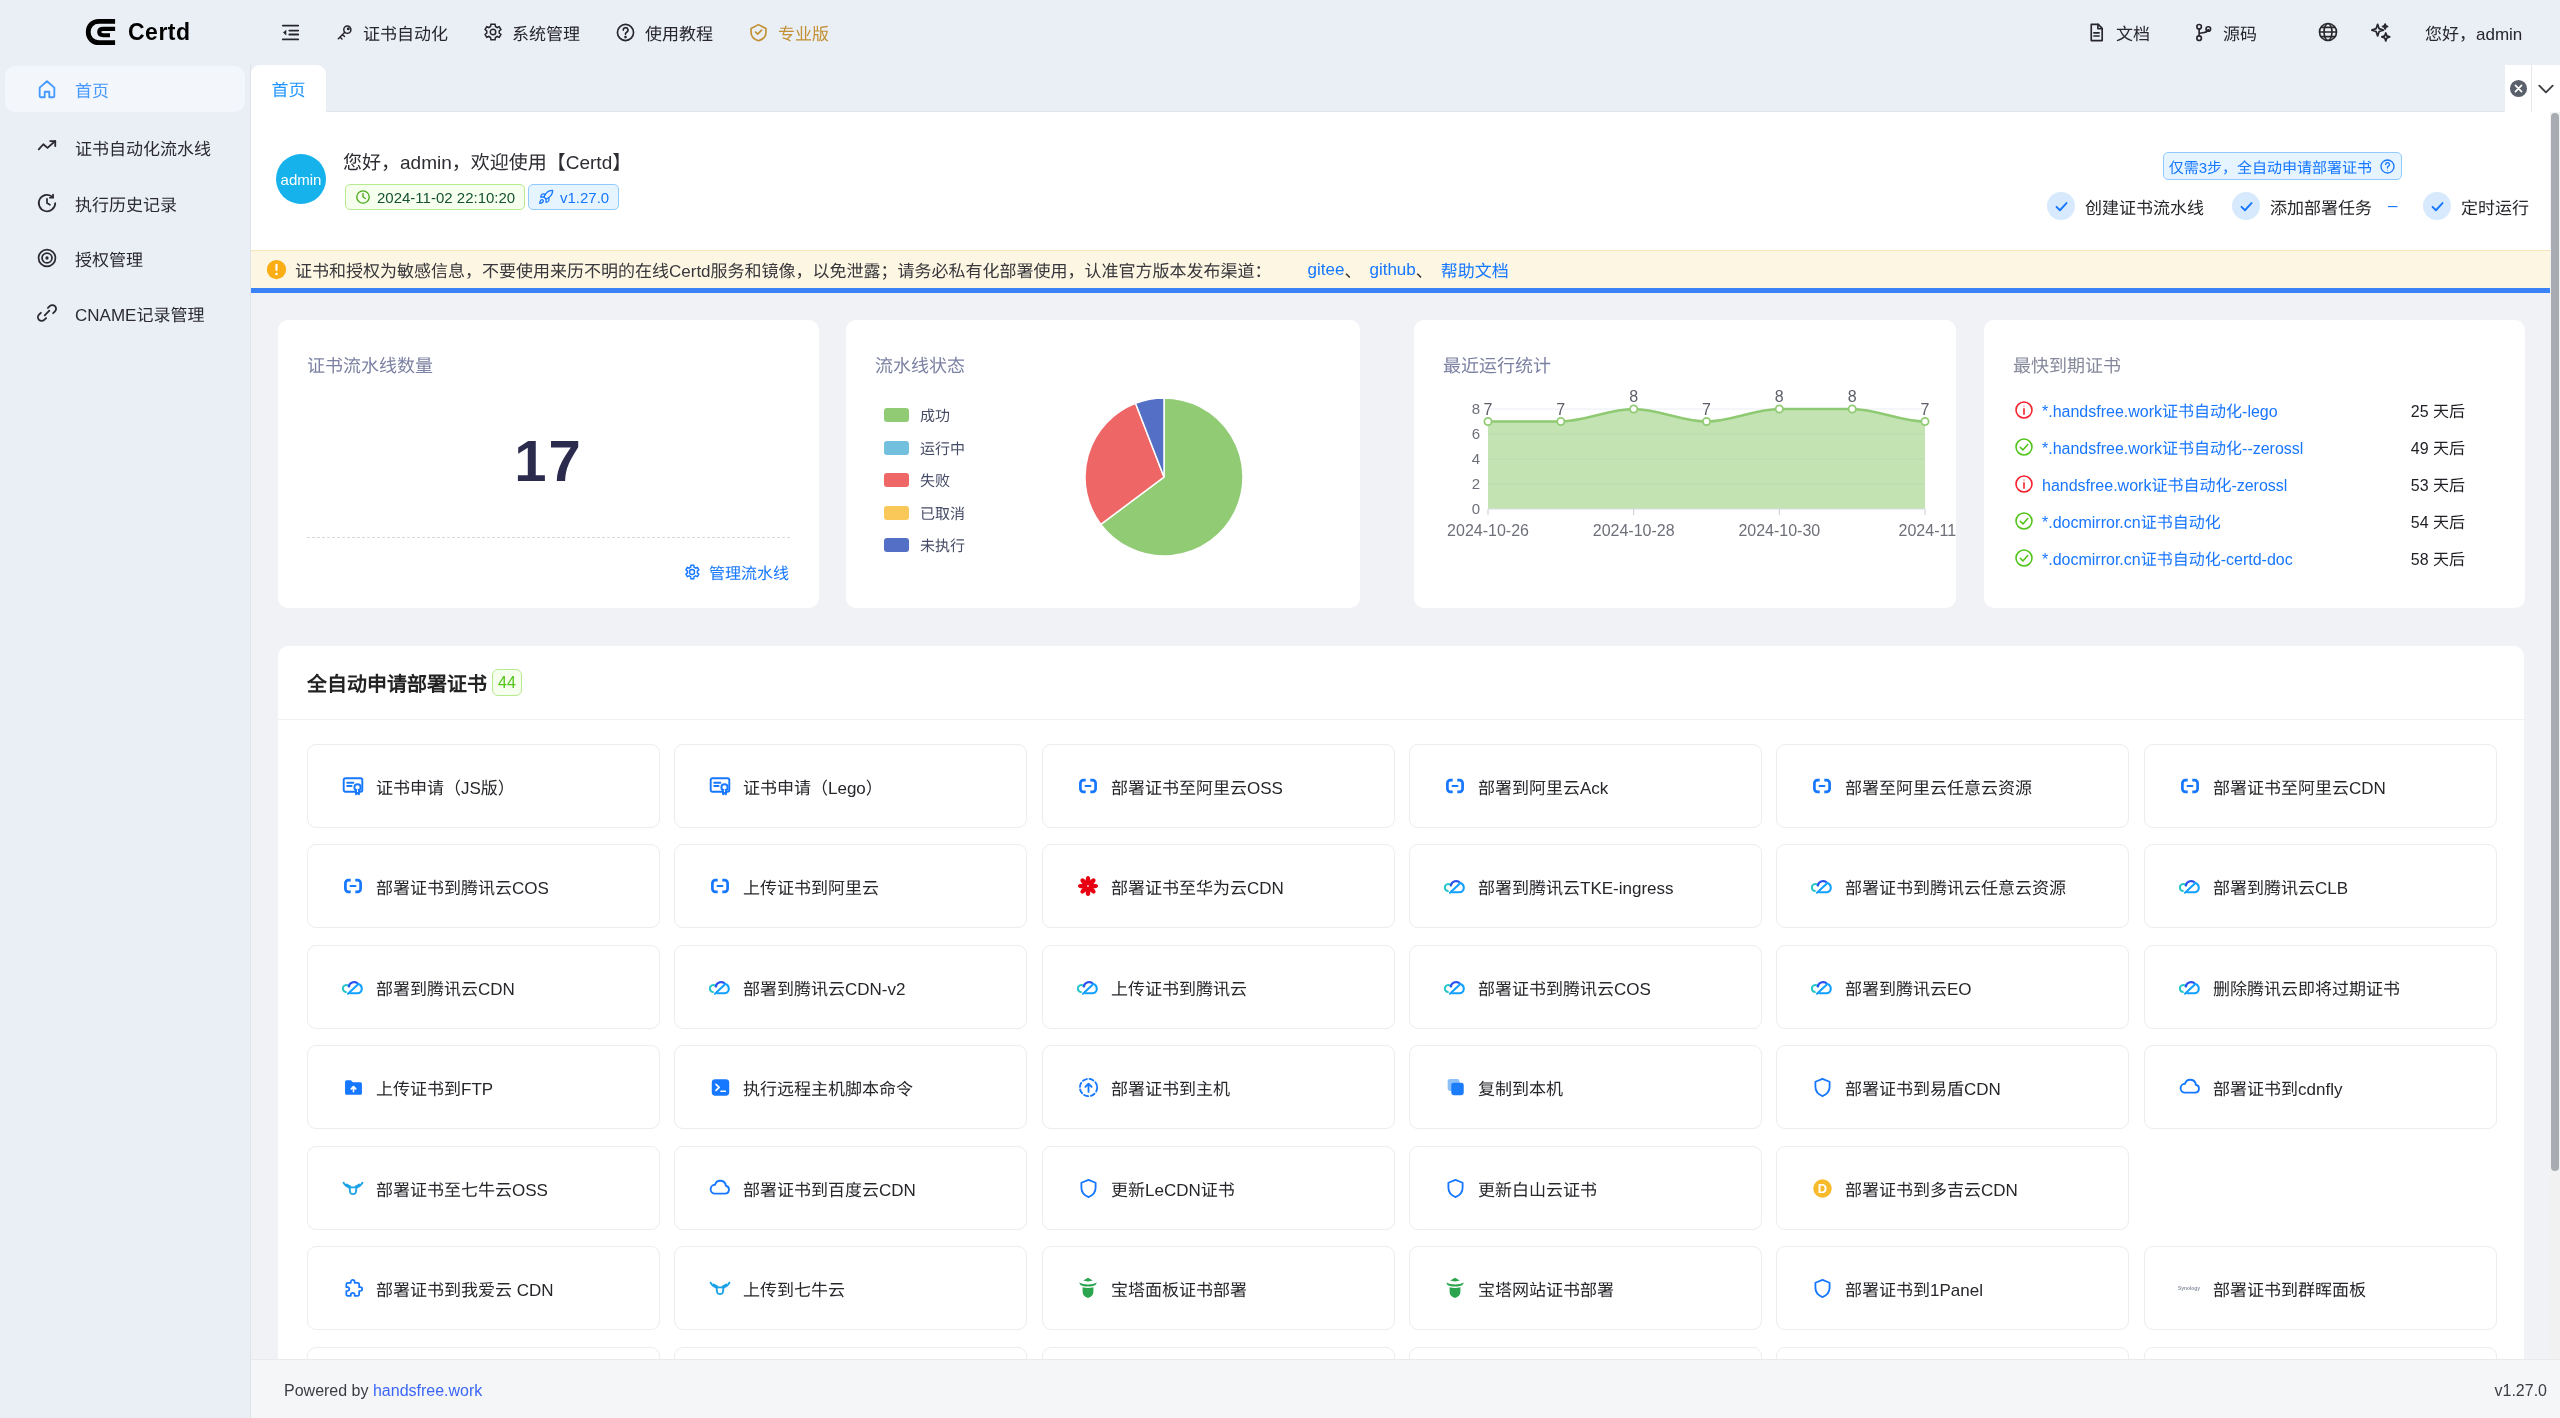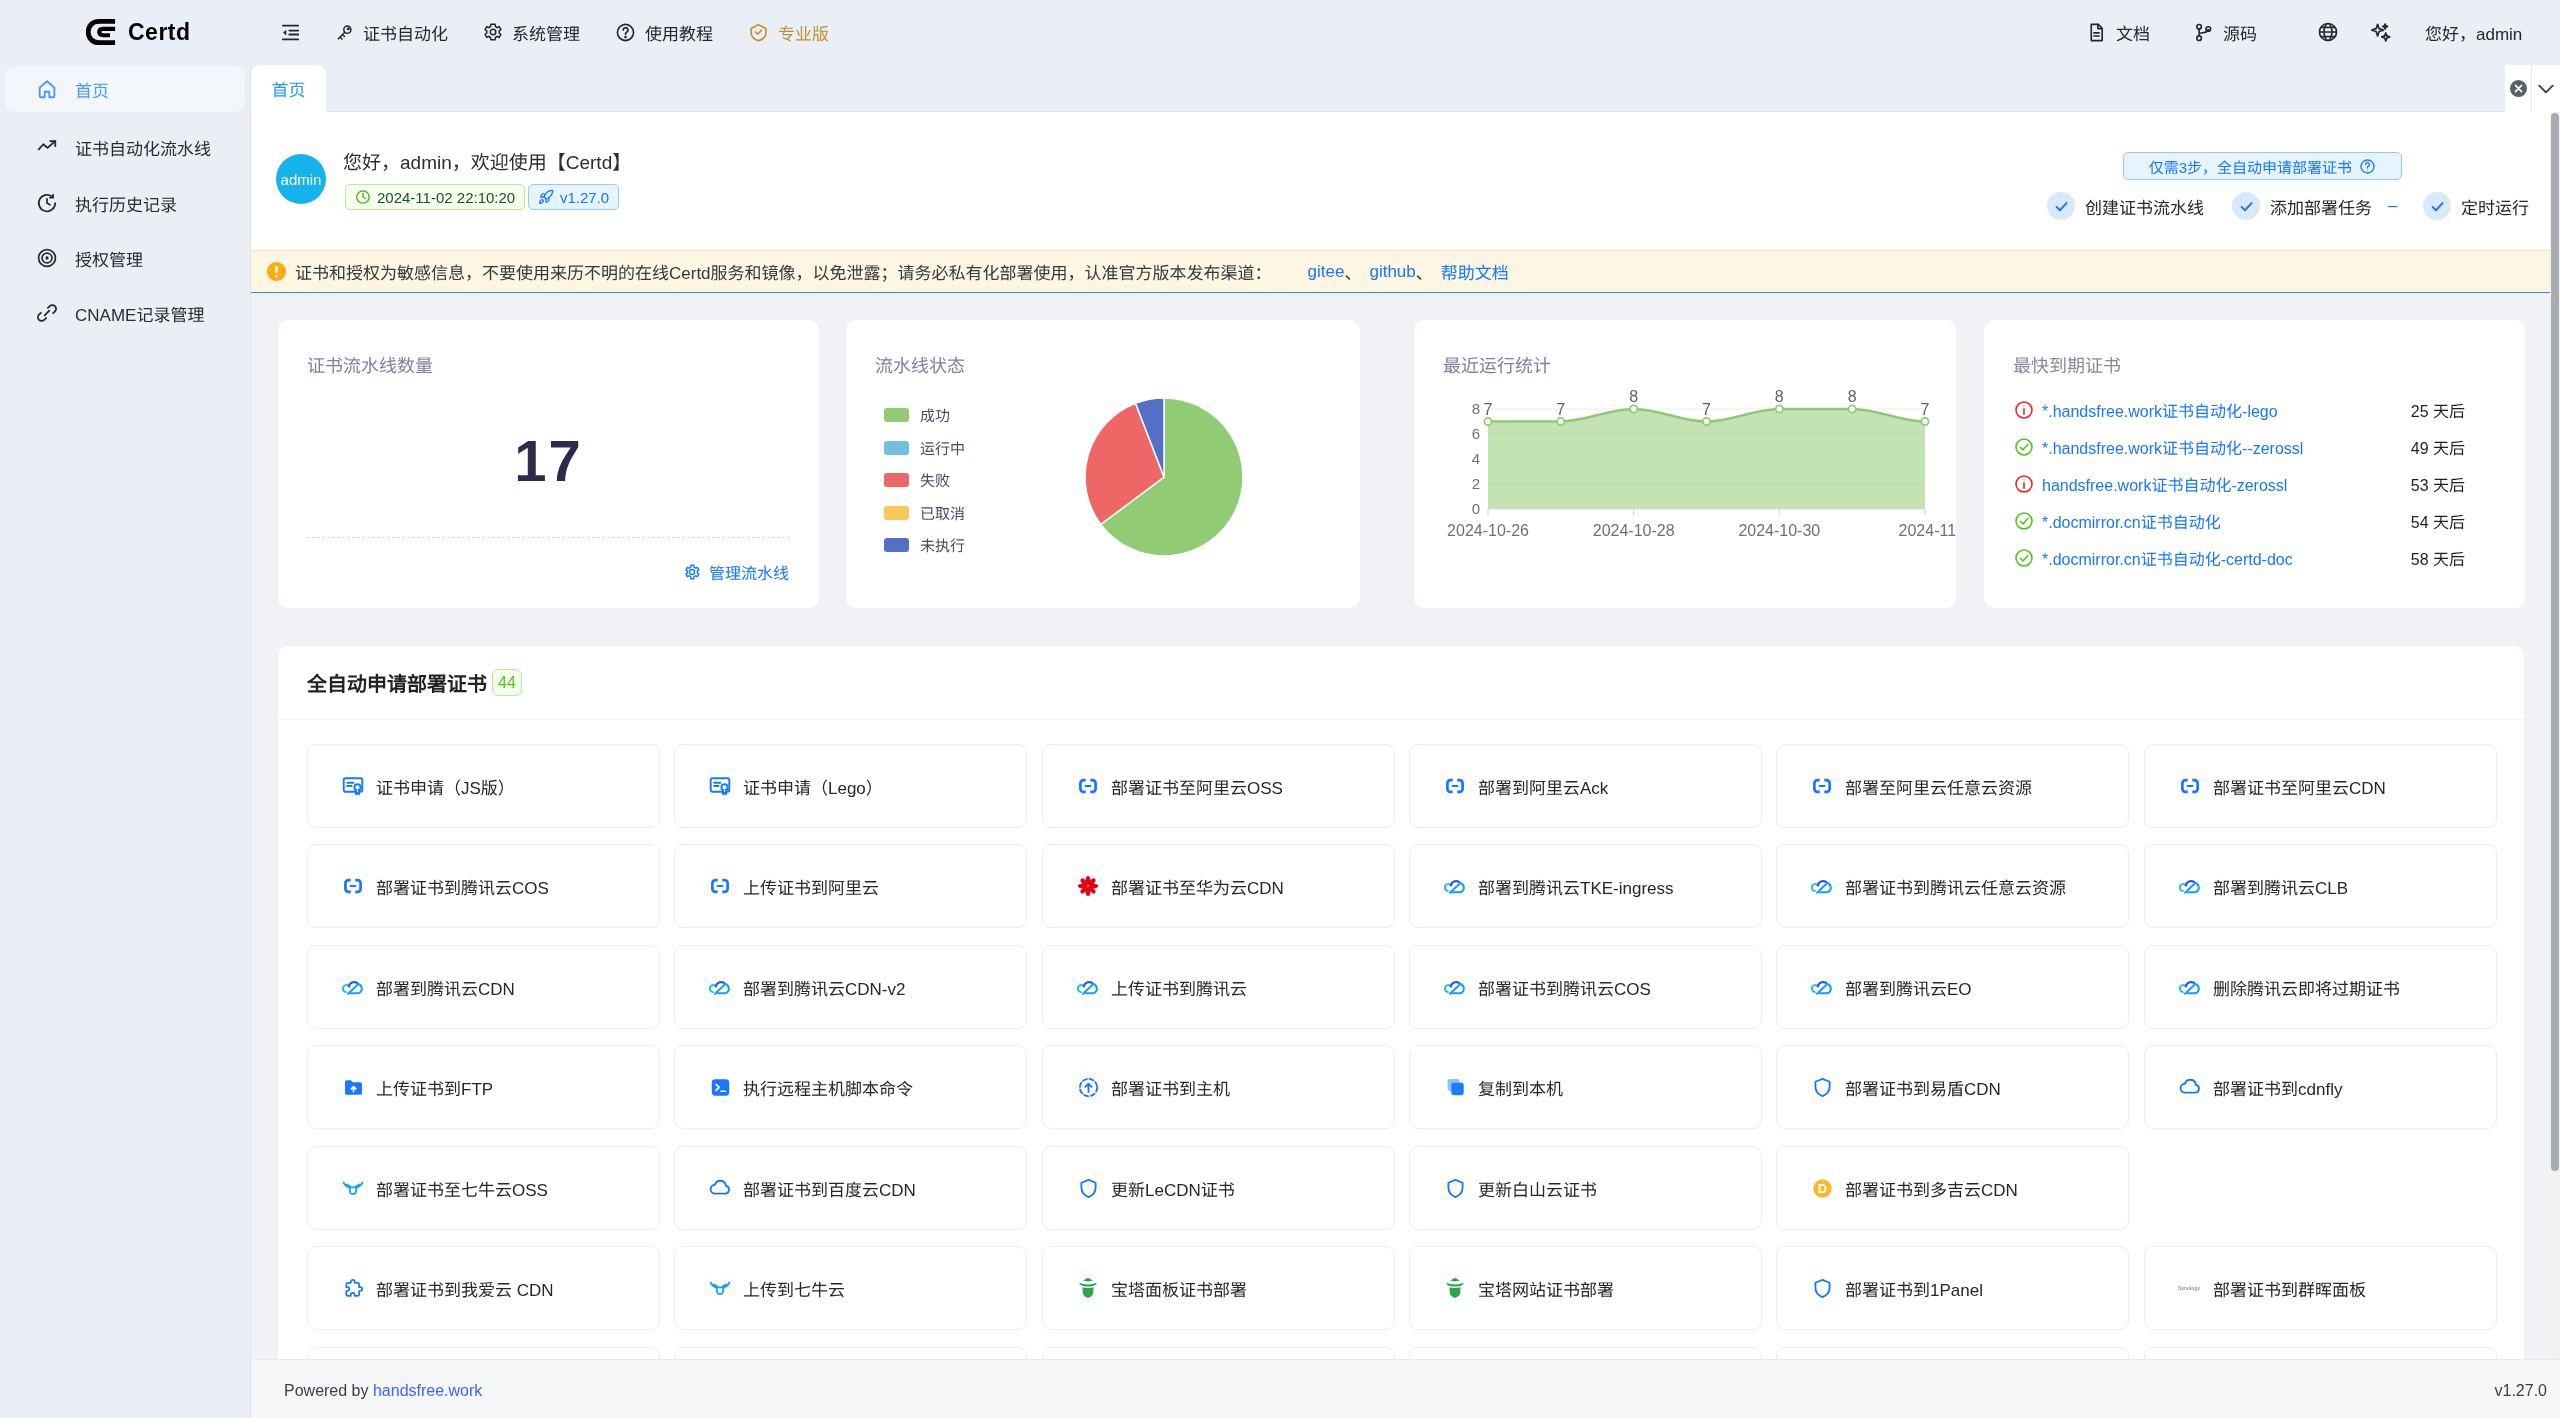--- a/index.html
+++ b/index.html
@@ -23,25 +23,25 @@
 #tabbtns{position:absolute;right:0;top:1px;width:29px;height:47px;background:#fff;border-left:1px solid #e8e8e8;display:flex;align-items:center;justify-content:center}
 #tabclose{position:absolute;right:29px;top:1px;width:26px;height:47px;background:#fff;display:flex;align-items:center;justify-content:center}
 
 #main{position:absolute;left:251px;top:112px;width:2309px;height:1247px;background:#f0f2f5;overflow:hidden}
 #welcome{position:absolute;left:0;top:0;width:2309px;height:138px;background:#fff}
 #avatar{position:absolute;left:25px;top:42px;width:50px;height:50px;border-radius:50%;background:#16b2ec;color:#fff;font-size:15px;font-weight:normal;display:flex;align-items:center;justify-content:center}
 #hello{position:absolute;left:92px;top:35px;font-size:19px;color:#2c2c33}
 .tag{position:absolute;height:26px;display:inline-flex;align-items:center;gap:6px;border-radius:5px;font-size:15px;padding:0 9px;border:1px solid}
 #tag-time{left:94px;top:72px;background:#f6ffed;border-color:#b7eb8f;color:#14532d}
 #tag-ver{left:277px;top:72px;background:#e6f4ff;border-color:#91caff;color:#1677ff}
-#stepbadge{position:absolute;right:158px;top:40px;height:28px;display:inline-flex;align-items:center;gap:7px;border:1px solid #91caff;background:#e6f4ff;border-radius:5px;color:#1677ff;font-size:15px;padding:0 25px}
+#stepbadge{position:absolute;right:158px;top:40px;height:28px;display:inline-flex;align-items:center;gap:7px;border:1px solid #91caff;background:#e6f4ff;border-radius:5px;color:#1677ff;font-size:15px;padding:0 5px}
 .step{position:absolute;top:80px;height:28px;display:flex;align-items:center;gap:10px;font-size:17px;color:#26262b}
 .stepcircle{width:28px;height:28px;border-radius:50%;background:#d7eafd;display:flex;align-items:center;justify-content:center}
 
-#warn{position:absolute;left:0;top:138px;width:2309px;height:43px;background:#fdf6e3;border-top:1px solid #f5e5b8;border-bottom:1px solid #3b82f6;display:flex;align-items:center;font-size:17px;color:#37373c}
+#warn{position:absolute;left:0;top:138px;width:2309px;height:43px;background:#fdf6e3;border-top:1px solid #f5e5b8;border-bottom:5px solid #3b82f6;display:flex;align-items:center;font-size:17px;color:#37373c}
 #warn a{color:#1677ff;text-decoration:none}
 
 .card{position:absolute;background:#fff;border-radius:10px;overflow:hidden}
 #card1{left:27px;top:208px;width:541px;height:288px}
 #card2{left:595px;top:208px;width:514px;height:288px}
 #card3{left:1163px;top:208px;width:542px;height:288px}
 #card4{left:1733px;top:208px;width:541px;height:288px}
 .ctitle{position:absolute;left:29px;top:31px;font-size:18px;color:#7b81a2}
 #bignum{position:absolute;left:0;top:107px;width:100%;text-align:center;font-size:58px;font-weight:bold;color:#2b2b4e;letter-spacing:2px}
 #dashline{position:absolute;left:29px;right:29px;top:217px;border-top:1px dashed #d9d9d9}

